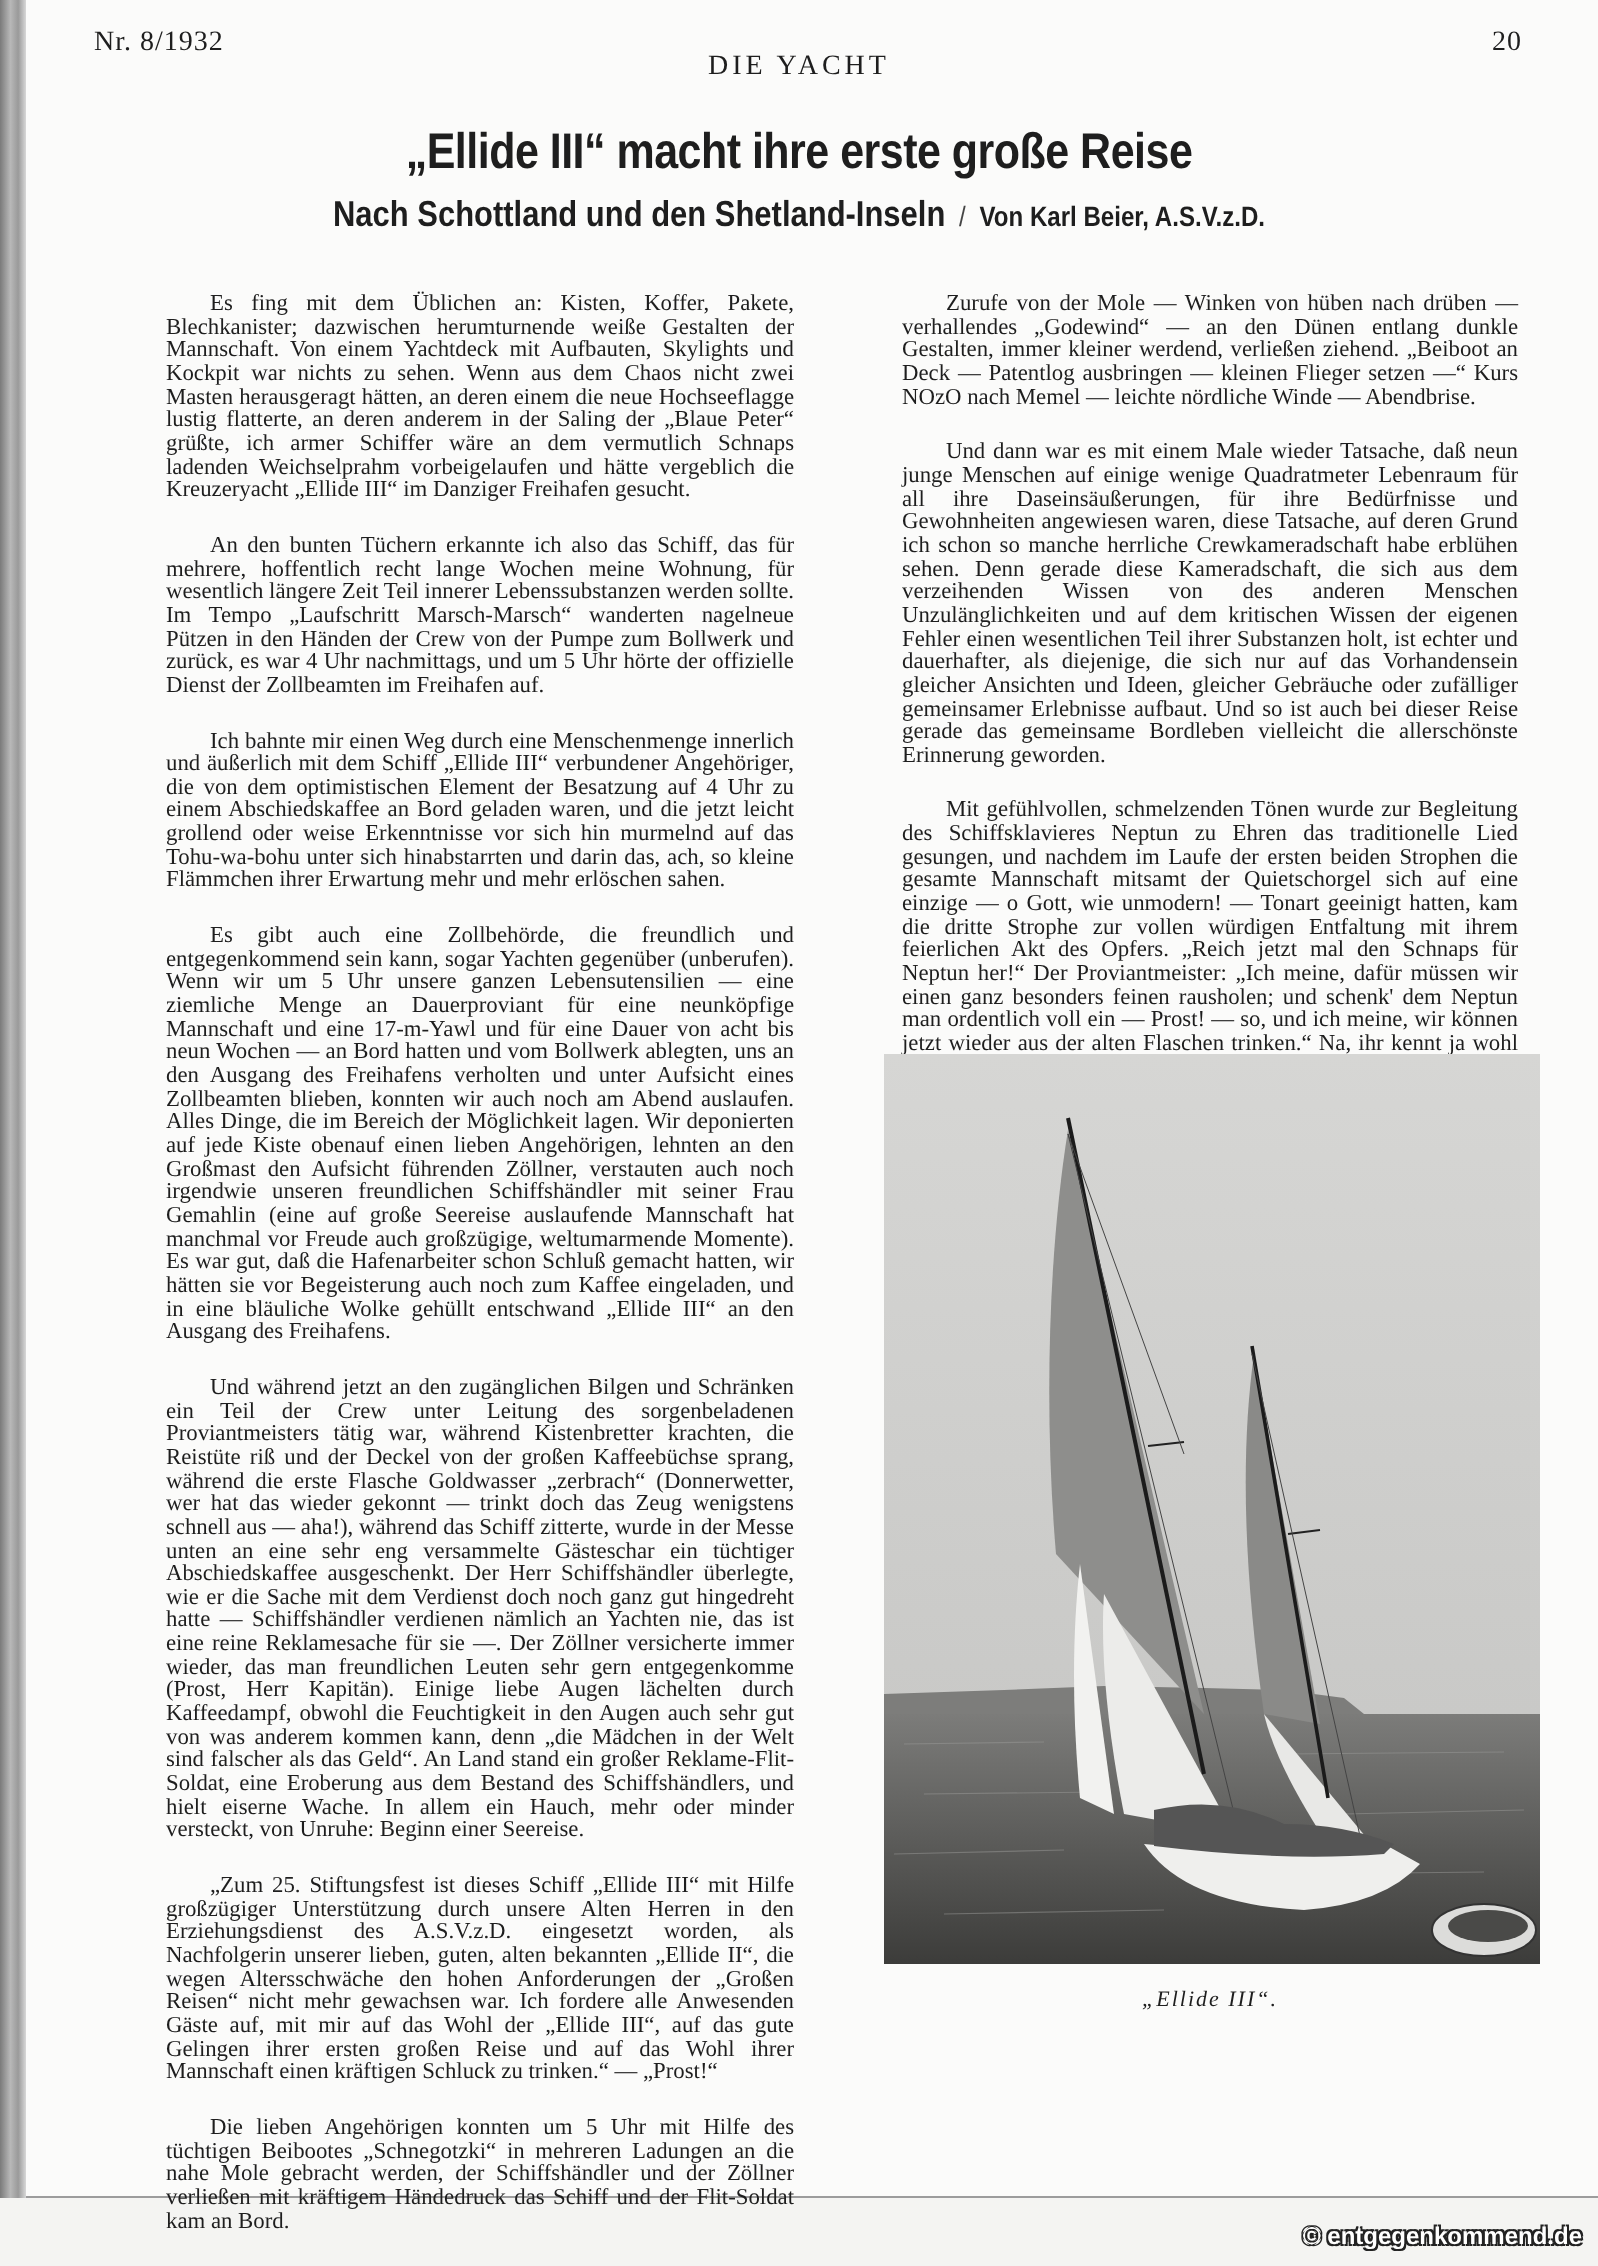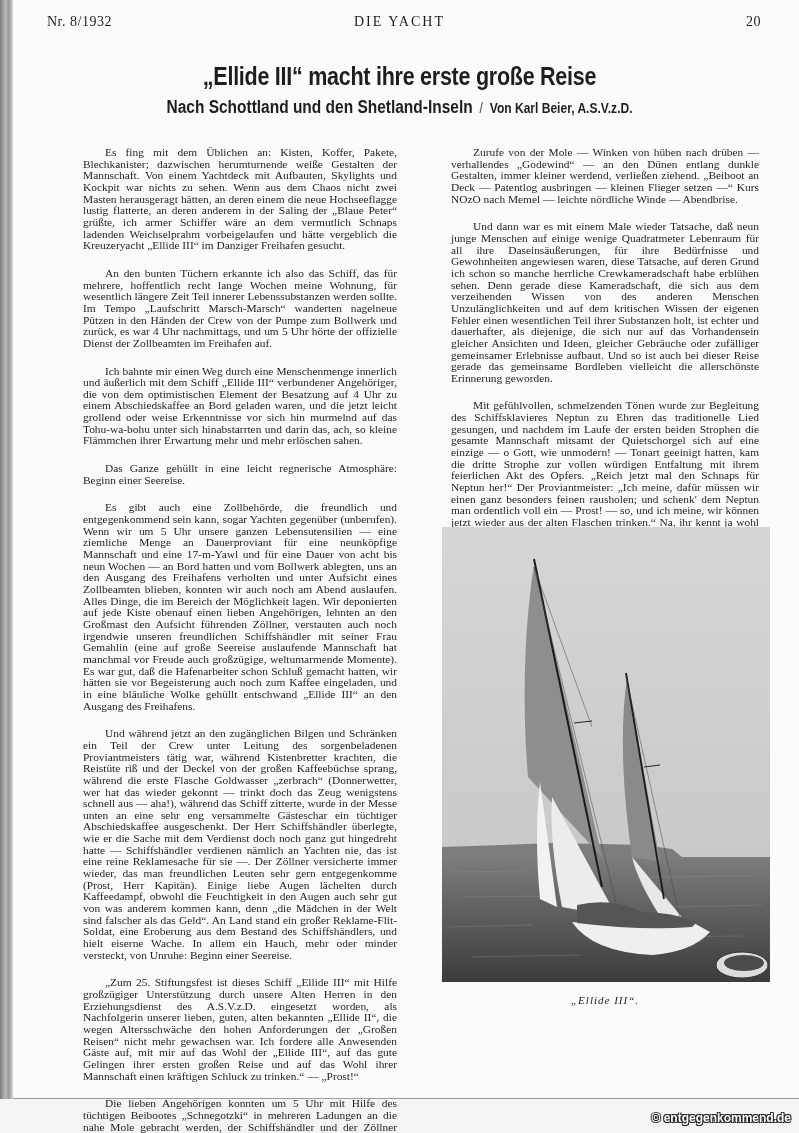--- a/index.html
+++ b/index.html
@@ -16,21 +16,21 @@
     .page {
       position: absolute; left: 13px; top: 0; width: 786px; height: 1098px;
       background: #fbfbfa;
       border-bottom: 1px solid #9c9c9c;
     }
     .below-page {
       position: absolute; left: 0; top: 1099px; width: 799px; height: 34px; background: #f4f4f2;
     }
     .running-head { position: absolute; top: 14px; font-size: 14px; letter-spacing: 0.5px; }
     .rh-left { left: 47px; }
-    .rh-center { left: 0; width: 799px; text-align: center; letter-spacing: 2px; font-size: 14px; }
+    .rh-center { left: 0; width: 799px; text-align: center; letter-spacing: 2px; font-size: 14px; margin-top: 12px; }
     .rh-right { right: 38px; }
     .title {
       position: absolute; top: 62px; left: 0; width: 799px; text-align: center;
       font-family: "Liberation Sans", "DejaVu Sans", sans-serif; font-weight: bold;
       font-size: 25px; letter-spacing: -0.3px; transform: scaleX(0.86); transform-origin: center;
     }
     .subtitle-row {
       position: absolute; top: 97px; left: 0; width: 799px; text-align: center;
       font-family: "Liberation Sans", "DejaVu Sans", sans-serif; font-weight: bold;
       transform: scaleX(0.86); transform-origin: center; white-space: nowrap;
@@ -74,21 +74,20 @@
 
 <h1 class="title" style="margin:0">„Ellide III“ macht ihre erste große Reise</h1>
 <div class="subtitle-row">
   <span class="subtitle">Nach Schottland und den Shetland-Inseln</span><span class="sep">/</span><span class="byline">Von Karl Beier, A.S.V.z.D.</span>
 </div>
 
 <div class="col col-left">
   <p>Es fing mit dem Üblichen an: Kisten, Koffer, Pakete, Blechkanister; dazwischen herumturnende weiße Gestalten der Mannschaft. Von einem Yachtdeck mit Aufbauten, Skylights und Kockpit war nichts zu sehen. Wenn aus dem Chaos nicht zwei Masten herausgeragt hätten, an deren einem die neue Hochseeflagge lustig flatterte, an deren anderem in der Saling der „Blaue Peter“ grüßte, ich armer Schiffer wäre an dem vermutlich Schnaps ladenden Weichselprahm vorbeigelaufen und hätte vergeblich die Kreuzeryacht „Ellide III“ im Danziger Freihafen gesucht.</p>
   <p>An den bunten Tüchern erkannte ich also das Schiff, das für mehrere, hoffentlich recht lange Wochen meine Wohnung, für wesentlich längere Zeit Teil innerer Lebenssubstanzen werden sollte. Im Tempo „Laufschritt Marsch-Marsch“ wanderten nagelneue Pützen in den Händen der Crew von der Pumpe zum Bollwerk und zurück, es war 4 Uhr nachmittags, und um 5 Uhr hörte der offizielle Dienst der Zollbeamten im Freihafen auf.</p>
   <p>Ich bahnte mir einen Weg durch eine Menschenmenge innerlich und äußerlich mit dem Schiff „Ellide III“ verbundener Angehöriger, die von dem optimistischen Element der Besatzung auf 4 Uhr zu einem Abschiedskaffee an Bord geladen waren, und die jetzt leicht grollend oder weise Erkenntnisse vor sich hin murmelnd auf das Tohu-wa-bohu unter sich hinabstarrten und darin das, ach, so kleine Flämmchen ihrer Erwartung mehr und mehr erlöschen sahen.</p>
-  <p>Das Ganze gehüllt in eine leicht regnerische Atmosphäre: Beginn einer Seereise.</p>
   <p>Es gibt auch eine Zollbehörde, die freundlich und entgegenkommend sein kann, sogar Yachten gegenüber (unberufen). Wenn wir um 5 Uhr unsere ganzen Lebensutensilien — eine ziemliche Menge an Dauerproviant für eine neunköpfige Mannschaft und eine 17-m-Yawl und für eine Dauer von acht bis neun Wochen — an Bord hatten und vom Bollwerk ablegten, uns an den Ausgang des Freihafens verholten und unter Aufsicht eines Zollbeamten blieben, konnten wir auch noch am Abend auslaufen. Alles Dinge, die im Bereich der Möglichkeit lagen. Wir deponierten auf jede Kiste obenauf einen lieben Angehörigen, lehnten an den Großmast den Aufsicht führenden Zöllner, verstauten auch noch irgendwie unseren freundlichen Schiffshändler mit seiner Frau Gemahlin (eine auf große Seereise auslaufende Mannschaft hat manchmal vor Freude auch großzügige, weltumarmende Momente). Es war gut, daß die Hafenarbeiter schon Schluß gemacht hatten, wir hätten sie vor Begeisterung auch noch zum Kaffee eingeladen, und in eine bläuliche Wolke gehüllt entschwand „Ellide III“ an den Ausgang des Freihafens.</p>
   <p>Und während jetzt an den zugänglichen Bilgen und Schränken ein Teil der Crew unter Leitung des sorgenbeladenen Proviantmeisters tätig war, während Kistenbretter krachten, die Reistüte riß und der Deckel von der großen Kaffeebüchse sprang, während die erste Flasche Goldwasser „zerbrach“ (Donnerwetter, wer hat das wieder gekonnt — trinkt doch das Zeug wenigstens schnell aus — aha!), während das Schiff zitterte, wurde in der Messe unten an eine sehr eng versammelte Gästeschar ein tüchtiger Abschiedskaffee ausgeschenkt. Der Herr Schiffshändler überlegte, wie er die Sache mit dem Verdienst doch noch ganz gut hingedreht hatte — Schiffshändler verdienen nämlich an Yachten nie, das ist eine reine Reklamesache für sie —. Der Zöllner versicherte immer wieder, das man freundlichen Leuten sehr gern entgegenkomme (Prost, Herr Kapitän). Einige liebe Augen lächelten durch Kaffeedampf, obwohl die Feuchtigkeit in den Augen auch sehr gut von was anderem kommen kann, denn „die Mädchen in der Welt sind falscher als das Geld“. An Land stand ein großer Reklame-Flit-Soldat, eine Eroberung aus dem Bestand des Schiffshändlers, und hielt eiserne Wache. In allem ein Hauch, mehr oder minder versteckt, von Unruhe: Beginn einer Seereise.</p>
   <p>„Zum 25. Stiftungsfest ist dieses Schiff „Ellide III“ mit Hilfe großzügiger Unterstützung durch unsere Alten Herren in den Erziehungsdienst des A.S.V.z.D. eingesetzt worden, als Nachfolgerin unserer lieben, guten, alten bekannten „Ellide II“, die wegen Altersschwäche den hohen Anforderungen der „Großen Reisen“ nicht mehr gewachsen war. Ich fordere alle Anwesenden Gäste auf, mit mir auf das Wohl der „Ellide III“, auf das gute Gelingen ihrer ersten großen Reise und auf das Wohl ihrer Mannschaft einen kräftigen Schluck zu trinken.“ — „Prost!“</p>
   <p>Die lieben Angehörigen konnten um 5 Uhr mit Hilfe des tüchtigen Beibootes „Schnegotzki“ in mehreren Ladungen an die nahe Mole gebracht werden, der Schiffshändler und der Zöllner verließen mit kräftigem Händedruck das Schiff und der Flit-Soldat kam an Bord.</p>
 </div>
 
 <div class="col col-right">
   <p>Zurufe von der Mole — Winken von hüben nach drüben — verhallendes „Godewind“ — an den Dünen entlang dunkle Gestalten, immer kleiner werdend, verließen ziehend. „Beiboot an Deck — Patentlog ausbringen — kleinen Flieger setzen —“ Kurs NOzO nach Memel — leichte nördliche Winde — Abendbrise.</p>
   <p>Und dann war es mit einem Male wieder Tatsache, daß neun junge Menschen auf einige wenige Quadratmeter Lebenraum für all ihre Daseinsäußerungen, für ihre Bedürfnisse und Gewohnheiten angewiesen waren, diese Tatsache, auf deren Grund ich schon so manche herrliche Crewkameradschaft habe erblühen sehen. Denn gerade diese Kameradschaft, die sich aus dem verzeihenden Wissen von des anderen Menschen Unzulänglichkeiten und auf dem kritischen Wissen der eigenen Fehler einen wesentlichen Teil ihrer Substanzen holt, ist echter und dauerhafter, als diejenige, die sich nur auf das Vorhandensein gleicher Ansichten und Ideen, gleicher Gebräuche oder zufälliger gemeinsamer Erlebnisse aufbaut. Und so ist auch bei dieser Reise gerade das gemeinsame Bordleben vielleicht die allerschönste Erinnerung geworden.</p>
   <p>Mit gefühlvollen, schmelzenden Tönen wurde zur Begleitung des Schiffsklavieres Neptun zu Ehren das traditionelle Lied gesungen, und nachdem im Laufe der ersten beiden Strophen die gesamte Mannschaft mitsamt der Quietschorgel sich auf eine einzige — o Gott, wie unmodern! — Tonart geeinigt hatten, kam die dritte Strophe zur vollen würdigen Entfaltung mit ihrem feierlichen Akt des Opfers. „Reich jetzt mal den Schnaps für Neptun her!“ Der Proviantmeister: „Ich meine, dafür müssen wir einen ganz besonders feinen rausholen; und schenk' dem Neptun man ordentlich voll ein — Prost! — so, und ich meine, wir können jetzt wieder aus der alten Flaschen trinken.“ Na, ihr kennt ja wohl alle diese hunderterlei kleine und kleinste Kleinigkeiten, deren Gesamtheit den Ton und die Stimmung an Bord ausmachen und wertvoll machen.</p>

